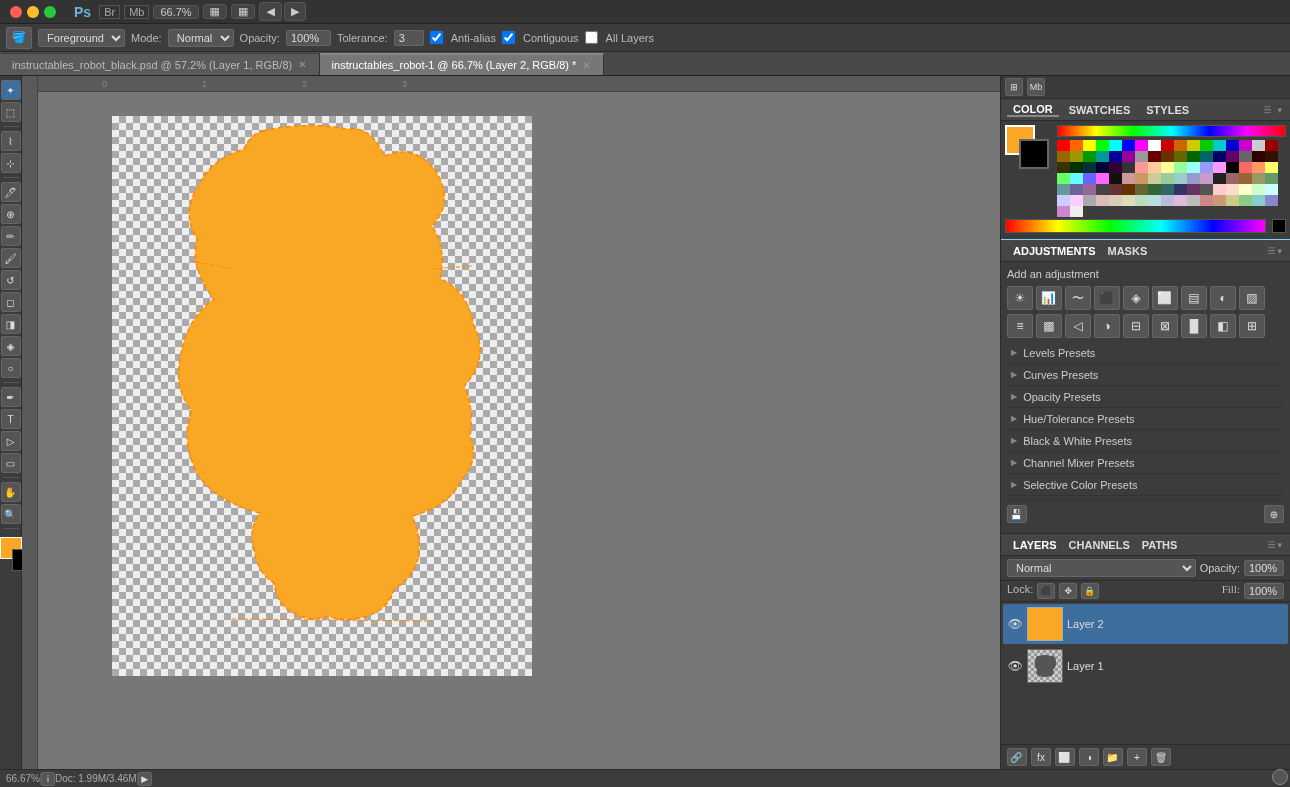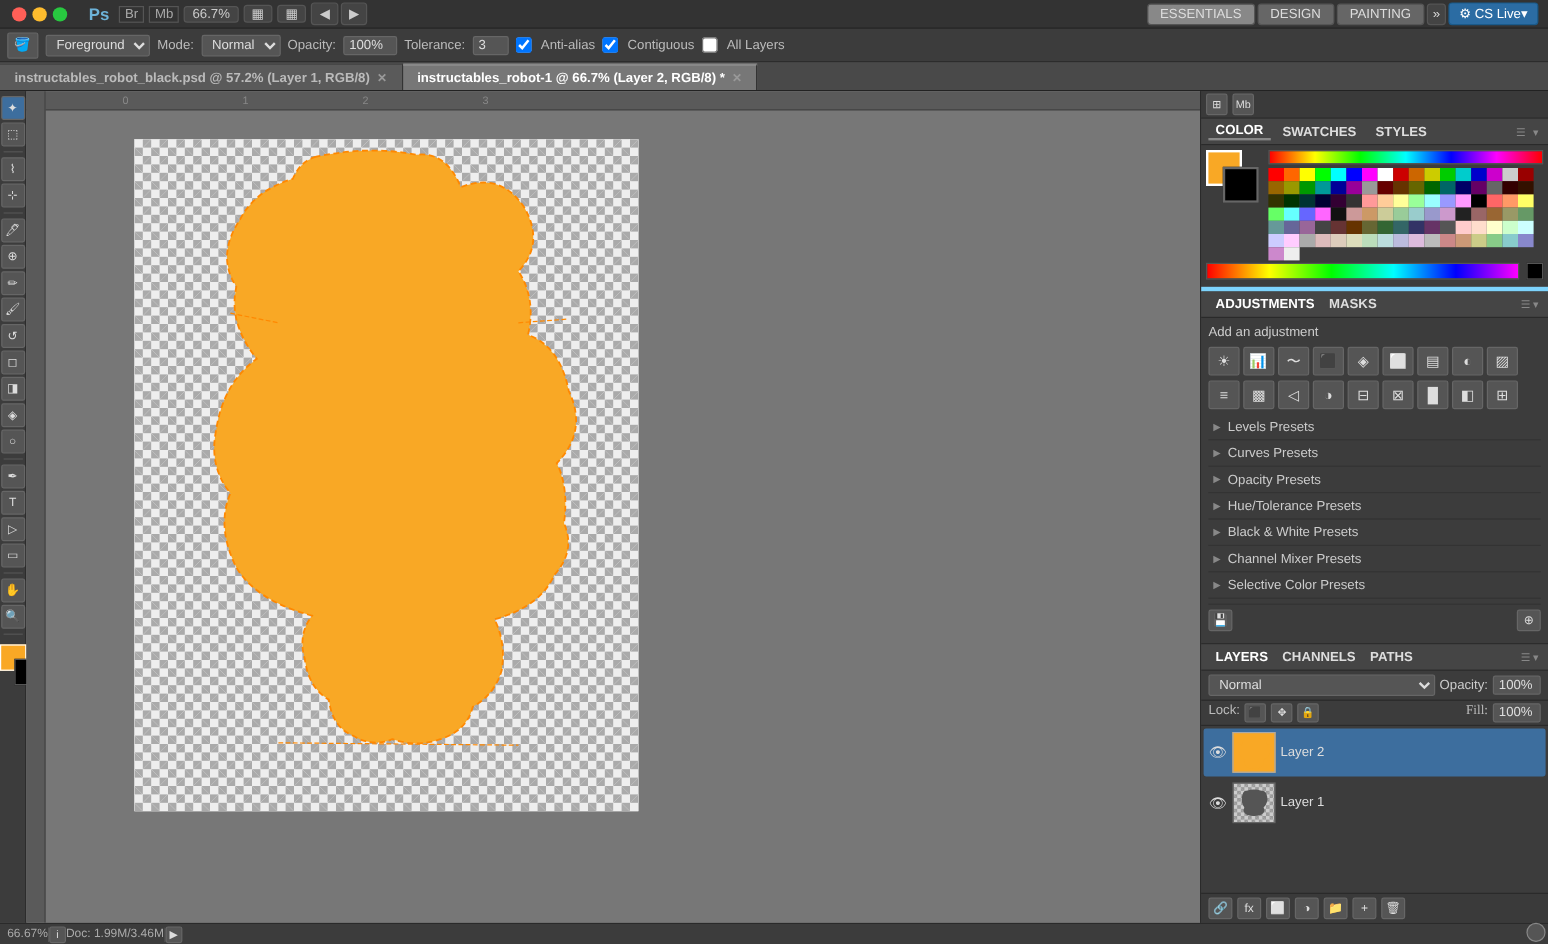--- a/index.html
+++ b/index.html
@@ -28,30 +28,29 @@
     .cslive-btn { padding: 2px 8px; background: #2b6ca3; border: 1px solid #1a5a8a; border-radius: 3px; font-size: 11px; color: #fff; }
     .expand-btn { padding: 2px 4px; background: #444; border: 1px solid #555; border-radius: 3px; font-size: 11px; color: #ddd; }
 
     
     #options-bar {
       width: 100%; height: 28px; background: #3c3c3c; display: flex; align-items: center;
       border-bottom: 1px solid #2a2a2a; padding: 0 6px; gap: 6px;
     }
     .tool-icon-box { width: 26px; height: 22px; background: #555; border: 1px solid #666; display: flex; align-items: center; justify-content: center; border-radius: 2px; }
     .options-label { font-size: 11px; color: #bbb; }
-    .options-select { background: #555; border: 1px solid #666; color: #ddd; font-size: 11px; padding: 1px 4px; border-radius: 2px; }
+    .options-select { background: #555; border: 1px solid #666; color: #ddd; font-size: 11px; padding: 1px 4px; border-radius: 2px; text-align: center; }
     .options-input { background: #555; border: 1px solid #666; color: #ddd; font-size: 11px; padding: 1px 4px; border-radius: 2px; width: 45px; }
     .options-num { background: #555; border: 1px solid #666; color: #ddd; font-size: 11px; padding: 1px 4px; border-radius: 2px; width: 30px; }
     .options-checkbox { margin-right: 2px; }
 
     
     #tabs-row {
       width: 100%; height: 24px; background: #494949; display: flex; align-items: flex-end;
       border-bottom: 1px solid #222;
-      font-weight: bold;
     }
     .tab {
       height: 22px; padding: 0 12px; display: flex; align-items: center; font-size: 11px;
       background: #5a5a5a; border-right: 1px solid #333; cursor: pointer; color: #bbb;
       border-top: 1px solid #444; position: relative;
     }
     .tab.active { background: #777; color: #fff; border-top: 2px solid #888; }
     .tab .close-x { margin-left: 6px; color: #999; font-size: 10px; cursor: pointer; }
 
     
@@ -107,21 +106,21 @@
       width: 290px; background: #3c3c3c; border-left: 1px solid #2a2a2a;
       display: flex; flex-direction: column;
     }
 
     
     #panel-top { display: flex; align-items: center; padding: 2px 4px; gap: 4px; background: #3a3a3a; border-bottom: 1px solid #2a2a2a; }
     .panel-icon-btn { width: 18px; height: 18px; background: #555; border: 1px solid #666; border-radius: 2px; display: flex; align-items: center; justify-content: center; cursor: pointer; font-size: 9px; color: #ddd; }
 
     
     #color-panel {
-      background: #3c3c3c; border-bottom: 4px solid #7dd3fc;
+      background: #3c3c3c; border-bottom: 1px solid #7dd3fc;
     }
     .panel-header {
       display: flex; align-items: center; height: 22px; background: #454545;
       border-bottom: 1px solid #2a2a2a; padding: 0 6px; gap: 4px;
     }
     .panel-tab { font-size: 11px; font-weight: bold; color: #ddd; padding: 0 6px; cursor: pointer; }
     .panel-tab.active { color: #fff; border-bottom: 2px solid #888; }
     .panel-arrow { font-size: 9px; color: #888; margin-left: auto; cursor: pointer; }
     .panel-collapse { font-size: 9px; color: #888; cursor: pointer; padding: 0 2px; }
 
@@ -199,27 +198,20 @@
   </div>
   <div class="ps-logo">Ps</div>
   <div class="br-logo">Br</div>
   <div class="mb-logo">Mb</div>
   <div class="zoom-display">66.7%</div>
   <div class="view-btn">▦</div>
   <div class="view-btn">▦</div>
   <div class="nav-buttons">
     <div class="nav-btn">◀</div>
     <div class="nav-btn">▶</div>
-  </div>
-  <div class="top-right-buttons">
-    <div class="mode-btn active">ESSENTIALS</div>
-    <div class="mode-btn">DESIGN</div>
-    <div class="mode-btn">PAINTING</div>
-    <div class="expand-btn">»</div>
-    <div class="cslive-btn">⚙ CS Live▾</div>
   </div>
 </div>
 
 <div id="options-bar">
   <div class="tool-icon-box">
     <span>🪣</span>
   </div>
   <select class="options-select">
     <option>Foreground</option>
   </select>

